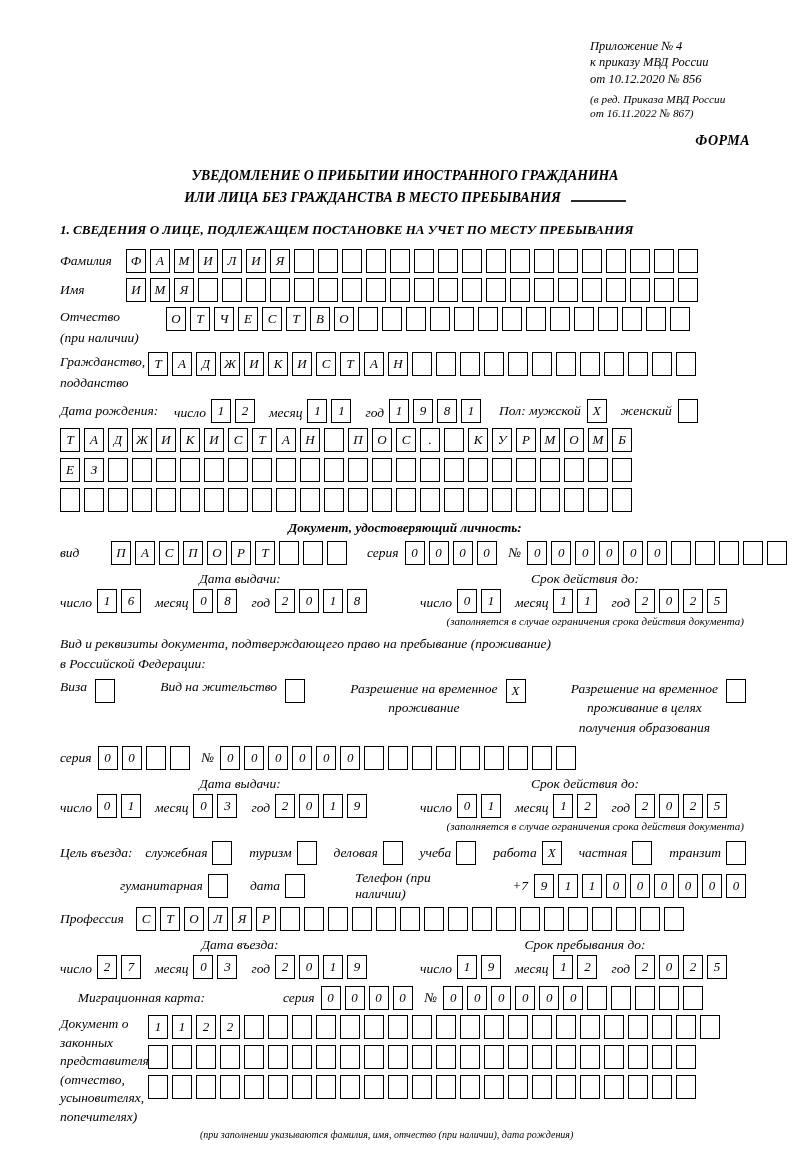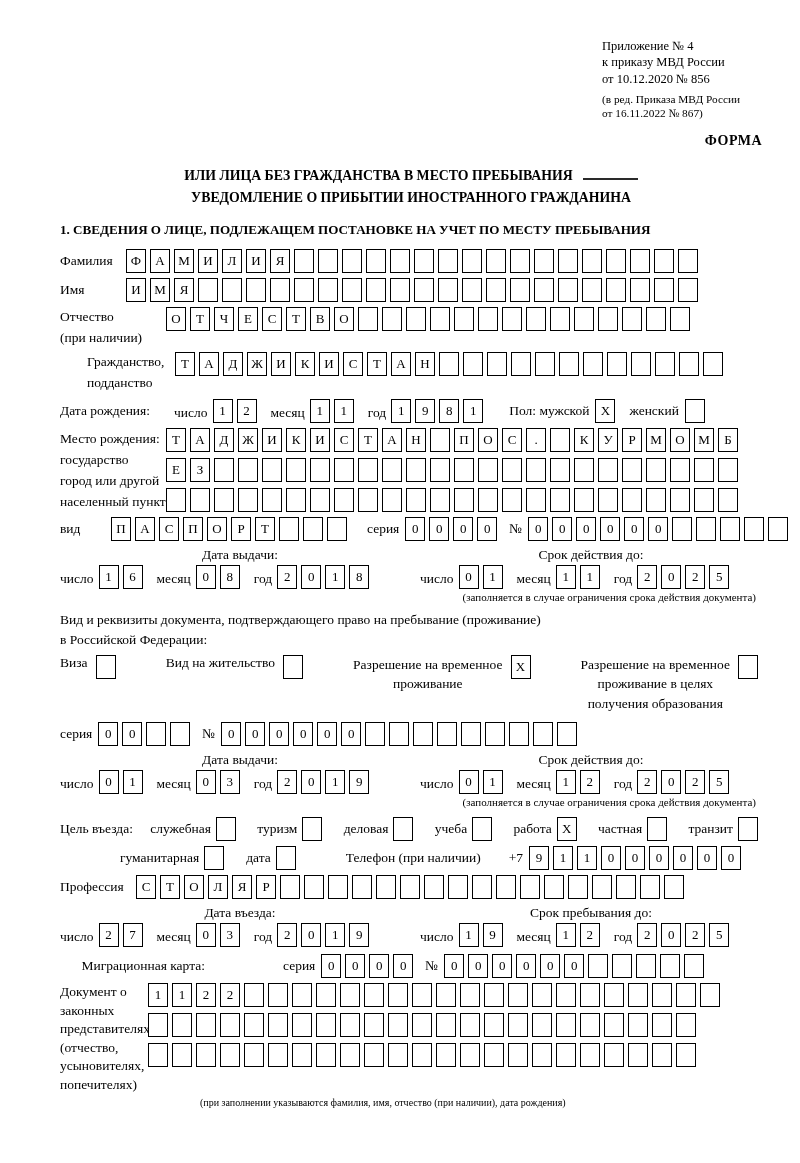--- a/index.html
+++ b/index.html
@@ -1,17 +1,17 @@
 <!DOCTYPE html>
 <html><head>
 <meta charset="utf-8">
 <style>
   html,body{margin:0;padding:0;background:#fff;}
   body{width:800px;height:1163px;color:#000;font-family:"Liberation Serif","DejaVu Serif",serif;font-size:13.5px;}
-  .page{box-sizing:border-box;width:800px;height:1163px;padding:38px 38px 8px 60px;overflow:hidden;background:#fff;}
+  .page{box-sizing:border-box;width:800px;height:1163px;padding:38px 50px 8px 60px;overflow:hidden;background:#fff;font-style:italic;}
 
   .annex{width:160px;margin-left:auto;font-size:12.5px;line-height:1.3;white-space:nowrap;}
   .annex-small{font-size:11.3px;margin-top:5px;}
   .forma{text-align:right;font-weight:bold;font-size:14px;margin-top:12px;letter-spacing:.5px;}
 
   .title{text-align:center;font-weight:bold;font-size:13.8px;margin-top:16px;line-height:1.6;}
   .blank{display:inline-block;width:55px;border-bottom:2.2px solid #2a2a2a;height:.95em;margin-left:10px;}
 
   .section{font-weight:bold;font-size:13.1px;margin-top:13px;white-space:nowrap;}
 
@@ -76,24 +76,24 @@
     <div>от 10.12.2020 № 856</div>
     <div class="annex-small">
       <div>(в ред. Приказа МВД России</div>
       <div>от 16.11.2022 № 867)</div>
     </div>
   </div>
 
   <div class="forma">ФОРМА</div>
 
   <div class="title">
+    <div>УВЕДОМЛЕНИЕ О ПРИБЫТИИ ИНОСТРАННОГО ГРАЖДАНИНА</div>
     <div>
       <span>ИЛИ ЛИЦА БЕЗ ГРАЖДАНСТВА В МЕСТО ПРЕБЫВАНИЯ</span><span class="blank"></span>
     </div>
-    <div>УВЕДОМЛЕНИЕ О ПРИБЫТИИ ИНОСТРАННОГО ГРАЖДАНИНА</div>
   </div>
 
   <div class="section">1. СВЕДЕНИЯ О ЛИЦЕ, ПОДЛЕЖАЩЕМ ПОСТАНОВКЕ НА УЧЕТ ПО МЕСТУ ПРЕБЫВАНИЯ</div>
 
   <div class="row" style="margin-top:11px;">
     <span class="lbl w66">Фамилия</span>
     <span class="boxes">
         <span class="cell">Ф</span>
         <span class="cell">А</span>
         <span class="cell">М</span>
@@ -175,21 +175,21 @@
         <span class="cell">&nbsp;</span>
         <span class="cell">&nbsp;</span>
         <span class="cell">&nbsp;</span>
         <span class="cell">&nbsp;</span>
         <span class="cell">&nbsp;</span>
         <span class="cell">&nbsp;</span>
         <span class="cell">&nbsp;</span>
       </span>
   </div>
 
-  <div class="row start" style="margin-top:3px;margin-left:27px;">
+  <div class="row start" style="margin-top:3px;">
     <span class="lbl lbl2 w88">
       <span>Гражданство,</span><br>
       <span>подданство</span>
     </span>
     <span class="boxes">
         <span class="cell">Т</span>
         <span class="cell">А</span>
         <span class="cell">Д</span>
         <span class="cell">Ж</span>
         <span class="cell">И</span>
@@ -233,38 +233,32 @@
     <span class="dg">
       <span class="dg-lbl">год</span>
       <span class="boxes">
           <span class="cell">1</span>
           <span class="cell">9</span>
           <span class="cell">8</span>
           <span class="cell">1</span>
         </span>
     </span>
     <span class="sexgrp">
-      <span class="slbl" style="margin-left:8px;">Пол: мужской</span>
+      <span class="slbl" style="margin-left:0;">Пол: мужской</span>
       <span class="boxes">
           <span class="cell">X</span>
         </span>
       <span class="slbl">женский</span>
       <span class="boxes">
           <span class="cell">&nbsp;</span>
         </span>
     </span>
   </div>
 
   <div class="row start">
-    <span class="lbl w106" style="line-height:21px;">
-      <span>Место рождения:</span><br>
-      <span>государство</span><br>
-      <span>город или другой</span><br>
-      <span>населенный пункт</span>
-    </span>
     <span class="rows-stack">
       <span class="boxes">
           <span class="cell">Т</span>
           <span class="cell">А</span>
           <span class="cell">Д</span>
           <span class="cell">Ж</span>
           <span class="cell">И</span>
           <span class="cell">К</span>
           <span class="cell">И</span>
           <span class="cell">С</span>
@@ -333,20 +327,21 @@
           <span class="cell">&nbsp;</span>
           <span class="cell">&nbsp;</span>
           <span class="cell">&nbsp;</span>
           <span class="cell">&nbsp;</span>
           <span class="cell">&nbsp;</span>
           <span class="cell">&nbsp;</span>
         </span>
     </span>
   </div>
 
+  <div class="dochdr">Документ, удостоверяющий личность:</div>
 
   <div class="row">
     <span class="lbl w51">вид</span>
     <span class="boxes">
         <span class="cell">П</span>
         <span class="cell">А</span>
         <span class="cell">С</span>
         <span class="cell">П</span>
         <span class="cell">О</span>
         <span class="cell">Р</span>

